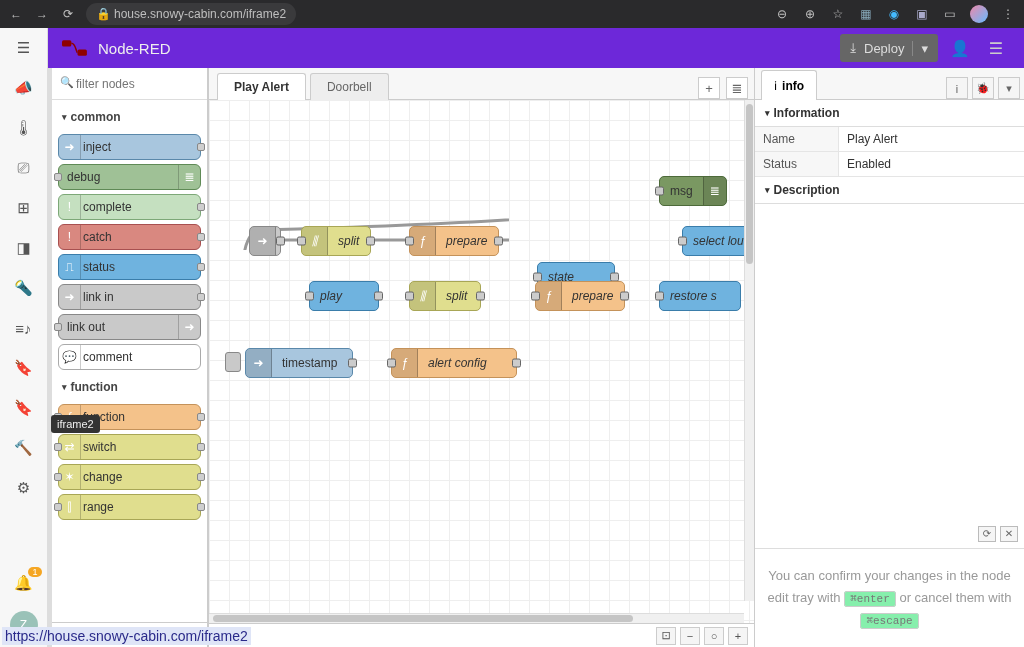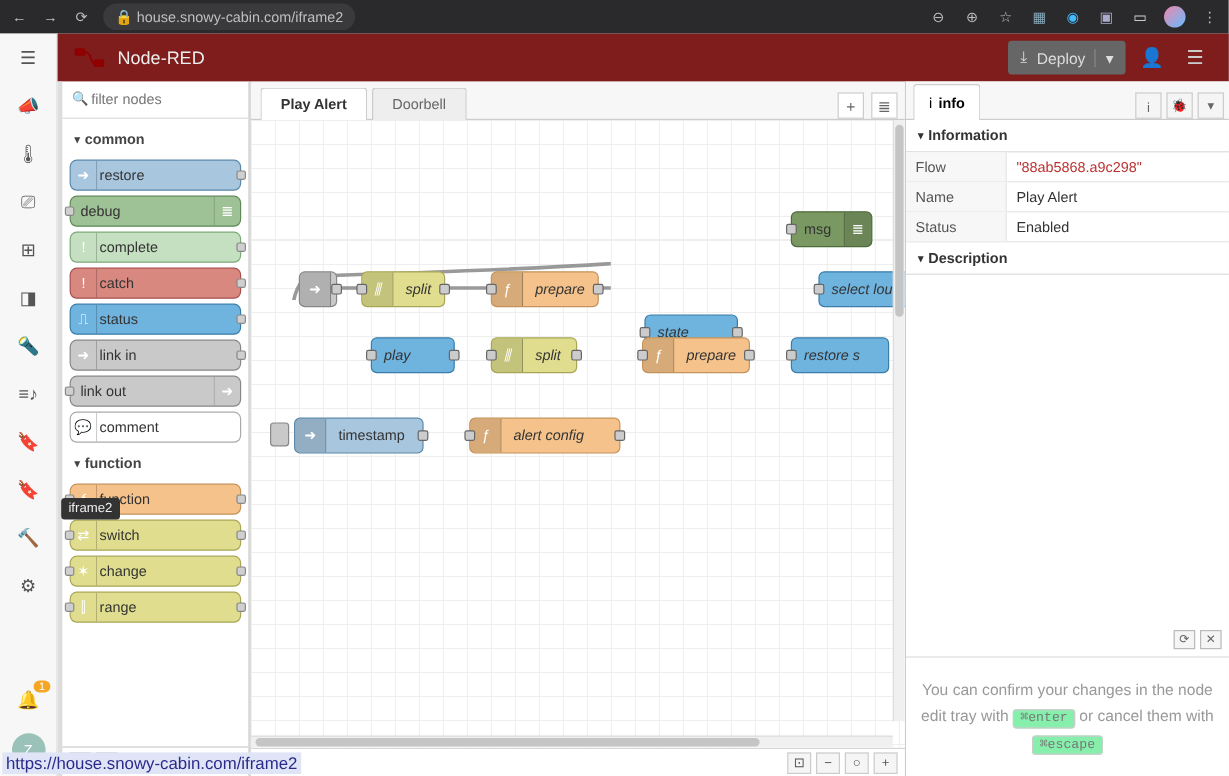--- a/index.html
+++ b/index.html
@@ -20,21 +20,21 @@
 .rail .ricon.active { color: #d9534f; }
 .rail .spacer { flex: 1; }
 .rail .z-avatar { width: 28px; height: 28px; border-radius: 50%; background: #9ac2b8; color: #fff; display: flex; align-items: center; justify-content: center; font-size: 12px; margin-bottom: 8px; }
 .rail .bell { position: relative; }
 .rail .bell .badge { position: absolute; top: -4px; right: -6px; background: #f5a623; color: #fff; border-radius: 8px; font-size: 9px; padding: 0 4px; }
 .tooltip-iframe { position: absolute; left: 51px; top: 415px; background: #333; color: #eee; font-size: 11px; padding: 3px 6px; border-radius: 3px; z-index: 40; }
 
 .app { position: absolute; left: 48px; right: 0; top: 28px; bottom: 0; display: flex; flex-direction: column; }
 
 
-.nr-header { height: 40px; background: #7f1d1d; display: flex; align-items: center; padding: 0 14px; color: #eee; }
+.nr-header { height: 40px; background: #6d28d9; display: flex; align-items: center; padding: 0 14px; color: #eee; }
 .nr-logo { display: flex; align-items: center; gap: 8px; font-size: 15px; }
 .nr-logo svg { width: 28px; height: 18px; }
 .nr-h-right { margin-left: auto; display: flex; align-items: center; gap: 8px; }
 .deploy-btn { background: #666; color: #ddd; padding: 6px 10px; border-radius: 3px; display: flex; align-items: center; gap: 8px; font-size: 13px; }
 .deploy-btn .dd { border-left: 1px solid #888; padding-left: 8px; }
 .nr-hicon { width: 28px; height: 28px; display: flex; align-items: center; justify-content: center; color: #ccc; }
 
 
 .nr-body { flex: 1; display: flex; min-height: 0; }
 .palette { width: 160px; border-right: 1px solid #ccc; background: #fff; display: flex; flex-direction: column; position: relative; border-left: 4px solid #ddd; }
@@ -191,21 +191,21 @@
         </div>
       </div>
       <div class="pal-scroll">
         <div class="pal-cat-h">
             <span class="chev">▾</span>
             <span>common</span>
           </div>
 
         <div class="pal-node c-blue">
             <span class="nicon">➜</span>
-            <span>restore</span>
+            <span>inject</span>
             <span class="port-r"></span>
           </div>
         <div class="pal-node c-green no-left">
             <span>debug</span>
             <span class="nicon r">≣</span>
             <span class="port-l"></span>
           </div>
         <div class="pal-node c-lgreen">
             <span class="nicon">!</span>
             <span>complete</span>
@@ -389,24 +389,20 @@
           <div class="sb-icon-btn">🐞</div>
           <div class="sb-icon-btn">▾</div>
         </div>
       </div>
       <div class="sb-section-h">
           <span class="chev">▾</span>
           <span>Information</span>
         </div>
       <div class="sb-table">
         <div class="row">
-            <div class="k">Flow</div>
-            <div class="v red">"88ab5868.a9c298"</div>
-          </div>
-        <div class="row">
             <div class="k">Name</div>
             <div class="v">Play Alert</div>
           </div>
         <div class="row">
             <div class="k">Status</div>
             <div class="v">Enabled</div>
           </div>
       </div>
       <div class="sb-section-h">
           <span class="chev">▾</span>

